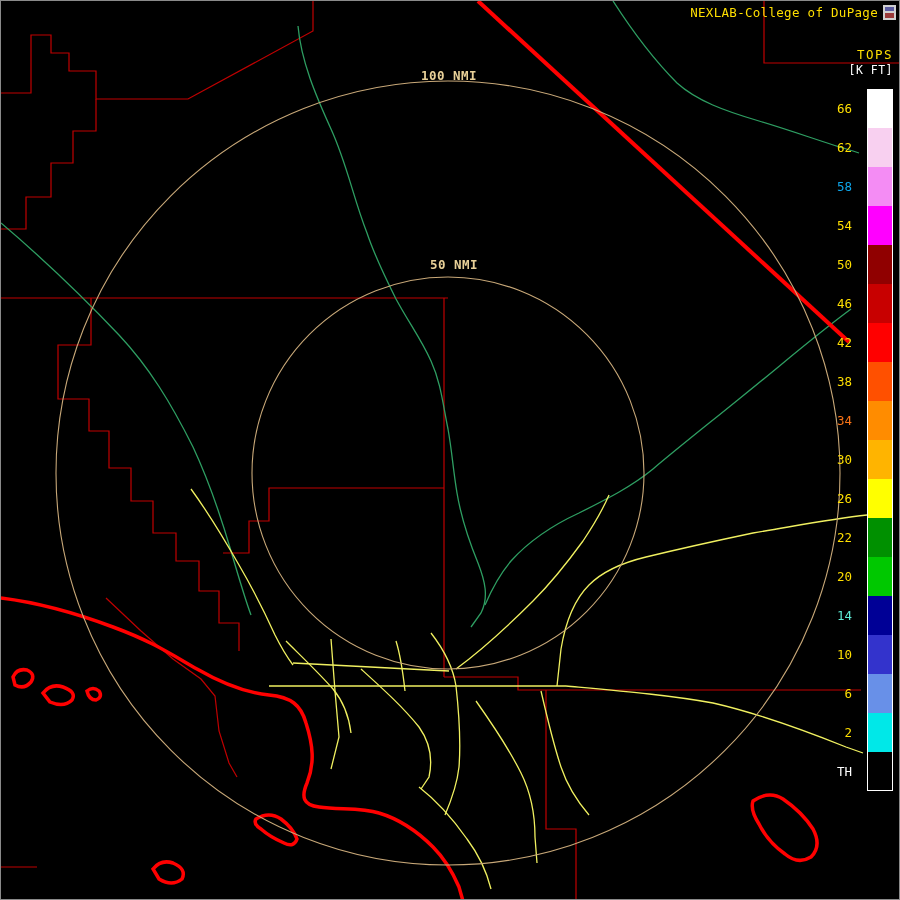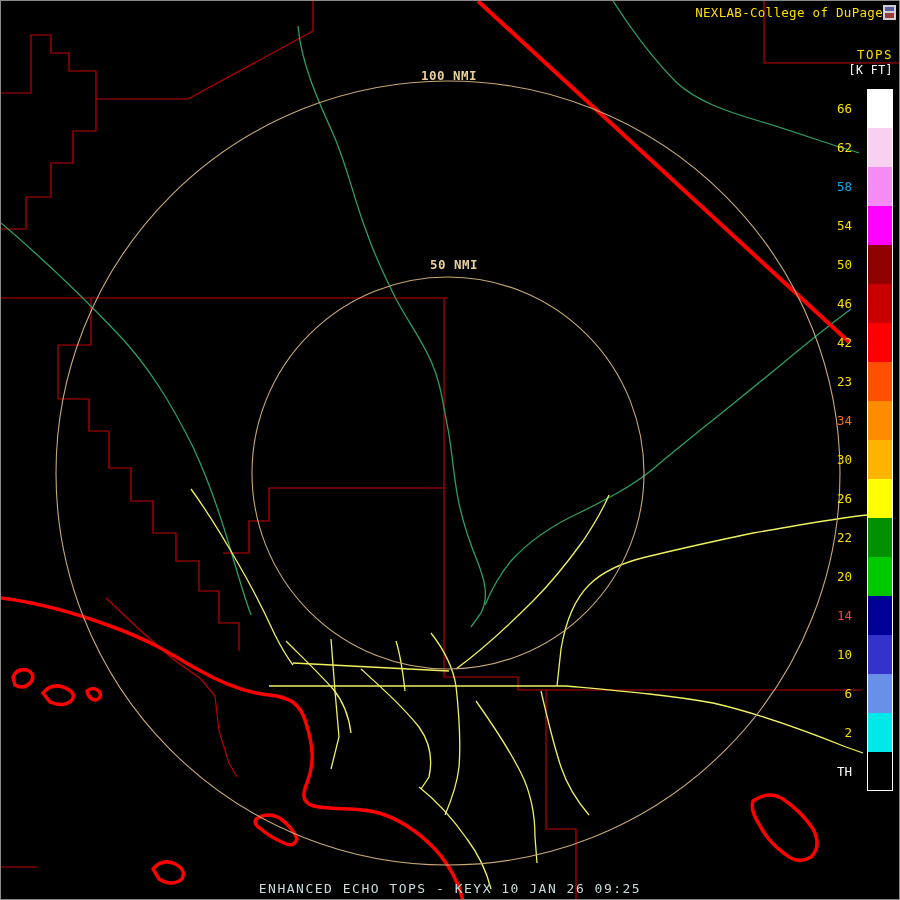--- a/index.html
+++ b/index.html
@@ -2,21 +2,21 @@
 <html><head>
 <meta charset="utf-8">
 <title>Radar</title>
 <style>
   * { margin:0; padding:0; box-sizing:border-box; }
   html,body { background:#1a1a1a; }
   body { font-family:"DejaVu Sans Mono", monospace; }
   .screen { position:relative; width:900px; height:900px; background:#000;
             border:1px solid #8a8a8a; overflow:hidden; }
   .map { position:absolute; left:0; top:0; width:900px; height:900px; }
-  .brand { position:absolute; top:4px; right:3px; display:flex; align-items:center; }
+  .brand { position:absolute; top:4px; right:3px; display:flex; align-items:center; gap:5px; }
   .brand-text { font-size:12.5px; letter-spacing:0.3px; }
   .legend-head { position:absolute; top:46px; right:6px; text-align:right; line-height:1.3;margin-left:8px; }
   .legend-title { font-size:12.5px; letter-spacing:1.5px; display:block; }
   .legend-units { font-size:11.5px; letter-spacing:0.5px; display:block; }
   .legend { position:absolute; top:88px; right:6px; }
   .legend-row { display:flex; align-items:center; justify-content:flex-end; height:39px; }
   .legend-tick { font-size:12.5px; margin-right:15px; min-width:26px; text-align:right; }
   .legend-swatch { display:block; width:26px; height:39px;
                    border-left:1px solid #fff; border-right:1px solid #fff; }
   .legend-row:first-child .legend-swatch { border-top:1px solid #fff; }
@@ -131,21 +131,21 @@
       </div>
       <div class="legend-row">
         <span class="legend-tick" style="color: rgb(255, 223, 0);">46</span>
         <span class="legend-swatch" style="background: rgb(200, 0, 0);"></span>
       </div>
       <div class="legend-row">
         <span class="legend-tick" style="color: rgb(255, 223, 0);">42</span>
         <span class="legend-swatch" style="background: rgb(255, 0, 0);"></span>
       </div>
       <div class="legend-row">
-        <span class="legend-tick" style="color: rgb(255, 223, 0);">23</span>
+        <span class="legend-tick" style="color: rgb(255, 223, 0);">38</span>
         <span class="legend-swatch" style="background: rgb(255, 80, 0);"></span>
       </div>
       <div class="legend-row">
         <span class="legend-tick" style="color: #f97316;">34</span>
         <span class="legend-swatch" style="background: rgb(255, 140, 0);"></span>
       </div>
       <div class="legend-row">
         <span class="legend-tick" style="color: rgb(255, 223, 0);">30</span>
         <span class="legend-swatch" style="background: rgb(255, 180, 0);"></span>
       </div>
@@ -155,36 +155,35 @@
       </div>
       <div class="legend-row">
         <span class="legend-tick" style="color: rgb(255, 223, 0);">22</span>
         <span class="legend-swatch" style="background: rgb(0, 144, 0);"></span>
       </div>
       <div class="legend-row">
         <span class="legend-tick" style="color: rgb(255, 223, 0);">20</span>
         <span class="legend-swatch" style="background: rgb(0, 200, 0);"></span>
       </div>
       <div class="legend-row">
-        <span class="legend-tick" style="color: #ef4444;">14</span>
+        <span class="legend-tick" style="color: #5eead4;">14</span>
         <span class="legend-swatch" style="background: rgb(0, 0, 150);"></span>
       </div>
       <div class="legend-row">
         <span class="legend-tick" style="color: rgb(255, 223, 0);">10</span>
         <span class="legend-swatch" style="background: rgb(51, 51, 204);"></span>
       </div>
       <div class="legend-row">
         <span class="legend-tick" style="color: rgb(255, 223, 0);">6</span>
         <span class="legend-swatch" style="background: rgb(104, 144, 232);"></span>
       </div>
       <div class="legend-row">
         <span class="legend-tick" style="color: rgb(255, 223, 0);">2</span>
         <span class="legend-swatch" style="background: rgb(0, 232, 232);"></span>
       </div>
       <div class="legend-row">
         <span class="legend-tick" style="color: rgb(255, 255, 255);">TH</span>
         <span class="legend-swatch" style="background: rgb(0, 0, 0);"></span>
       </div>
     </div>
 
-  <div class="caption" style="color: rgb(200, 220, 220);">ENHANCED ECHO TOPS - KEYX 10 JAN 26 09:25</div>
 
 </div>
 
 </body></html>

